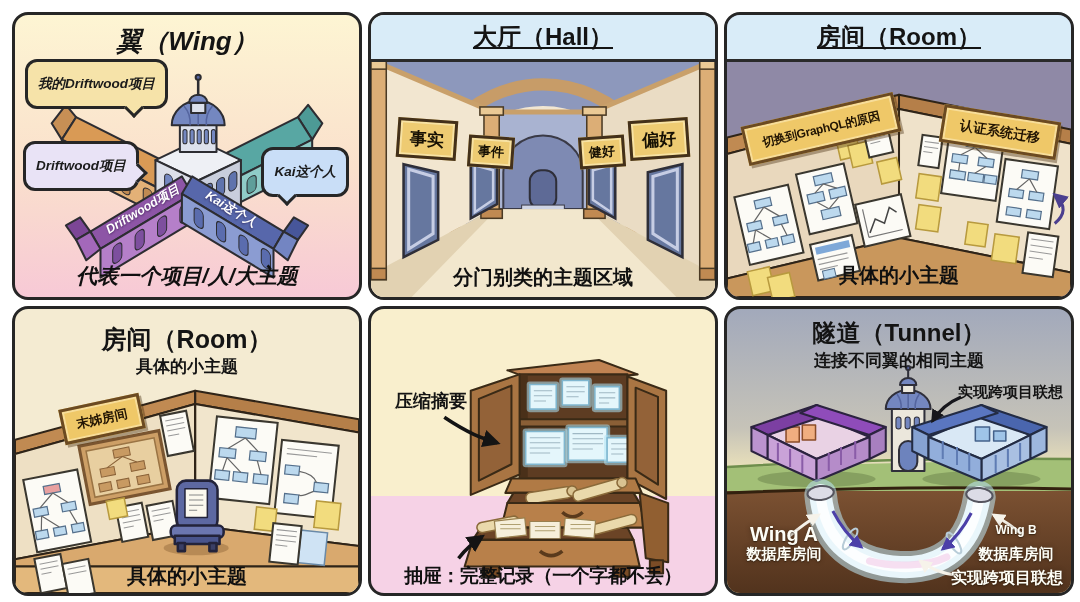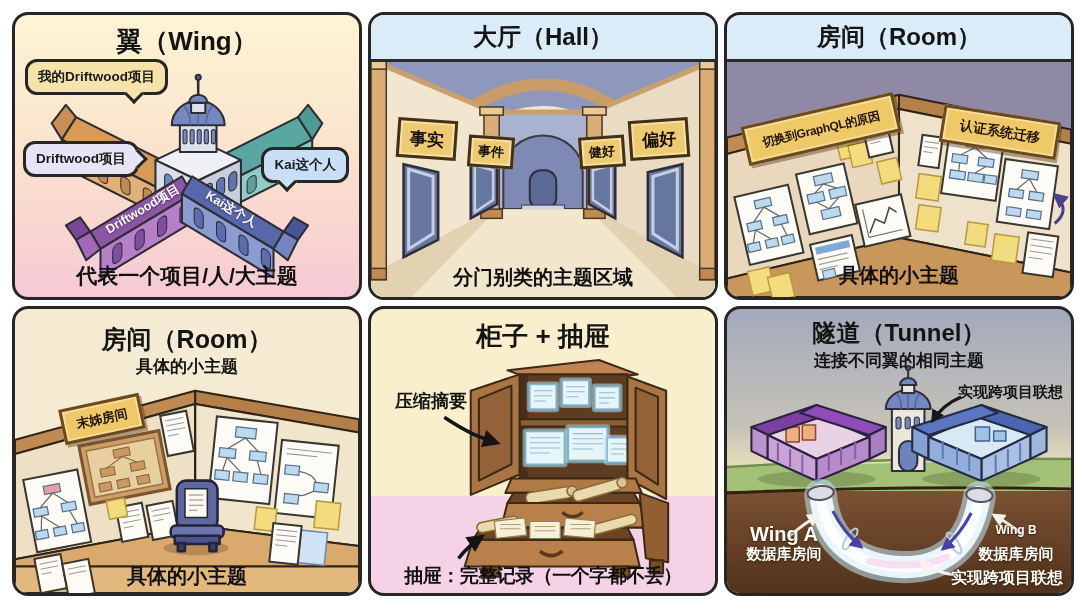--- a/index.html
+++ b/index.html
@@ -3,41 +3,41 @@
 <meta charset="utf-8">
 <style>
   html,body{margin:0;padding:0;background:#ffffff;}
   .stage{position:relative;width:1080px;height:602px;background:#ffffff;overflow:hidden;
          font-family:"Liberation Sans","DejaVu Sans",sans-serif;}
   .panel{position:absolute;border:3.5px solid #262626;border-radius:16px;overflow:hidden;background:#fff;}
   .panel svg{position:absolute;left:0;top:0;width:100%;height:100%;}
   .ttl{position:absolute;left:0;right:0;text-align:center;font-weight:800;color:#141414;white-space:nowrap;}
   .cap{position:absolute;left:0;right:0;text-align:center;font-weight:800;color:#101010;white-space:nowrap;}
   .band{position:absolute;top:0;left:0;right:0;height:44px;background:#d9ecf8;border-bottom:3px solid #2a2a2a;
-        display:flex;align-items:center;justify-content:center;font-weight:800;font-size:24px;color:#141414;}
+        display:flex;align-items:center;justify-content:center;font-weight:800;font-size:24px;color:#141414;text-decoration:underline;}
   .bubble{position:absolute;border:3px solid #262626;border-radius:12px;font-weight:700;font-size:13.5px;
-          color:#1b1b1b;padding:6px 10px;white-space:nowrap;z-index:5;}
+          color:#1b1b1b;padding:13px 10px;white-space:nowrap;z-index:5;}
   .bubble:after{content:"";position:absolute;width:11px;height:11px;transform:rotate(45deg);
           border-right:3px solid #262626;border-bottom:3px solid #262626;background:inherit;}
   .b-yellow{background:#f6e3a9;} .b-yellow:after{bottom:-9px;right:24px;}
   .b-lav{background:#e9e3f6;} .b-lav:after{right:-9px;bottom:8px;transform:rotate(-45deg);}
   .b-blue{background:#c9def7;} .b-blue:after{bottom:-9px;left:16px;}
   .rooftxt{position:absolute;color:#ffffff;font-weight:800;text-shadow:0 1px 2px rgba(30,10,50,.55);
            white-space:nowrap;text-align:center;z-index:4;}
   .sign{position:absolute;display:flex;align-items:center;justify-content:center;background:#eecb72;
         border:3px solid #43301a;box-shadow:inset 0 0 0 2px #f7e2a4;font-weight:800;color:#171104;
         white-space:nowrap;z-index:4;}
   .plaque{position:absolute;display:flex;align-items:center;justify-content:center;background:#efc868;
         border:3px solid #6b4a22;box-shadow:2px 3px 0 rgba(70,45,15,.4),inset 0 0 0 2px #f7dd9a;
         font-weight:800;color:#211403;white-space:nowrap;z-index:4;}
   .lab{position:absolute;font-weight:800;color:#141414;white-space:nowrap;z-index:4;}
   .wlab{position:absolute;color:#fdfdf6;font-weight:800;white-space:nowrap;z-index:4;text-align:center;
         text-shadow:0 1px 1px rgba(40,25,10,.7),0 0 5px rgba(40,25,10,.45);}
   
-  #p1{left:12px;top:12px;width:344px;height:282px;background:linear-gradient(180deg,#fdf5d3 0%,#fae0cc 55%,#f7c9d6 100%);}
+  #p1{left:12px;top:12px;width:344px;height:282px;background:linear-gradient(180deg,#fdf5d3 0%,#fae0cc 55%,#f7c9d6 100%);font-style:italic;}
   #p2{left:368px;top:12px;width:344px;height:282px;background:#f2e6d0;}
   #p3{left:724px;top:12px;width:344px;height:282px;background:#8f89a6;}
   #p4{left:12px;top:306px;width:344px;height:284px;background:#f4ebd2;}
   #p5{left:368px;top:306px;width:344px;height:284px;background:linear-gradient(180deg,#f9efcd 0 66%,#f6d2e6 66% 100%);}
   #p6{left:724px;top:306px;width:344px;height:284px;background:linear-gradient(180deg,#a2a9bb 0%,#c6c3b8 42%,#e9e0ba 56%,#ece3bd 60%);}
 </style>
 </head>
 <body>
 
 <div class="stage">
@@ -430,21 +430,20 @@
         <path d="M166,237 q 11,9 22,0" fill="none" stroke="#5a3a1c" stroke-width="3.5"></path>
 
         <polygon points="264,180 292,190 292,248 270,244" fill="#915f31"></polygon>
         <rect x="110" y="252" width="16" height="10" fill="#7a4c26"></rect>
         <rect x="238" y="252" width="16" height="10" fill="#7a4c26"></rect>
         <rect x="274" y="246" width="13" height="13" fill="#7a4c26"></rect>
       </g>
       <path d="M72,106 C 96,122 108,126 124,131" stroke="#141414" stroke-width="3.5" fill="none" marker-end="url(#m5b)"></path>
       <path d="M86,244 C 94,234 100,229 109,223" stroke="#141414" stroke-width="3.5" fill="none" marker-end="url(#m5b)"></path>
     </svg>
-    <div class="ttl" style="top:10px;font-size:26px;">柜子 + 抽屉</div>
     <div class="lab" style="left:24px;top:80px;font-size:18px;">压缩摘要</div>
     <div class="cap" style="bottom:4px;font-size:19px;letter-spacing:-0.5px;">抽屉：完整记录（一个字都不丢）</div>
   </section>
 
   <section class="panel" id="p6">
     <svg viewBox="0 0 338 284" preserveAspectRatio="none">
       <defs>
         <linearGradient id="soilG" x1="0" y1="0" x2="0" y2="1">
           <stop offset="0" stop-color="#7b5132"></stop>
             <stop offset="1" stop-color="#52331d"></stop>

